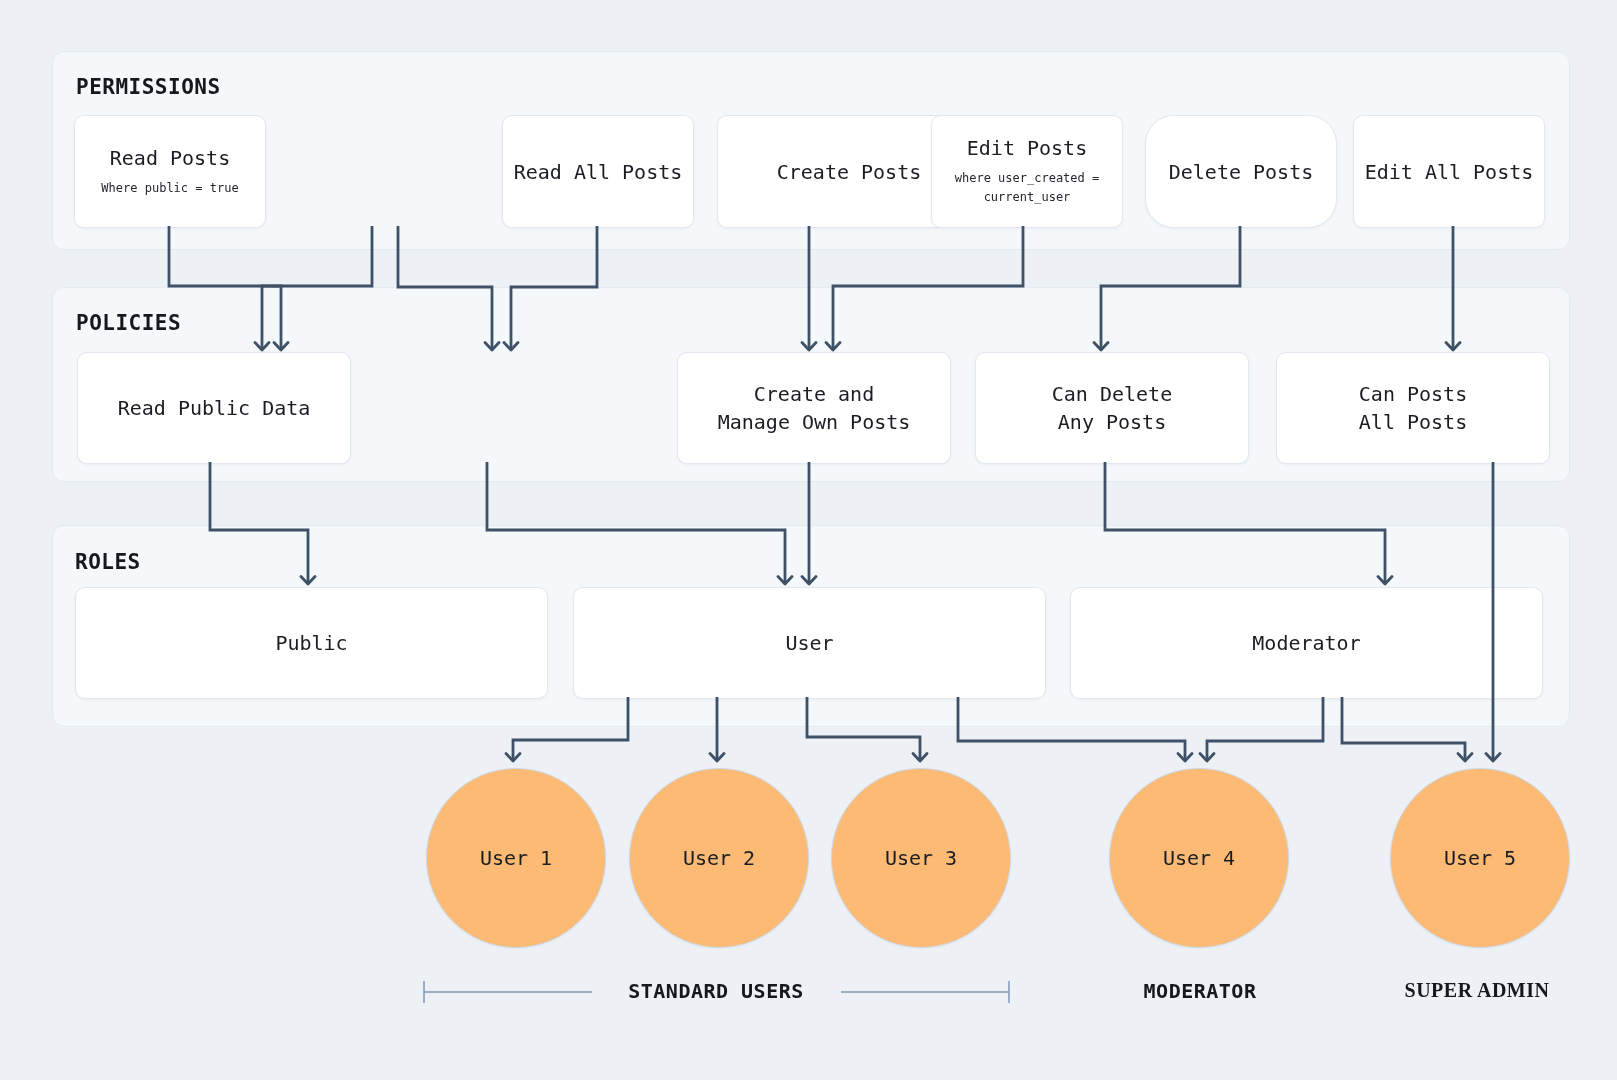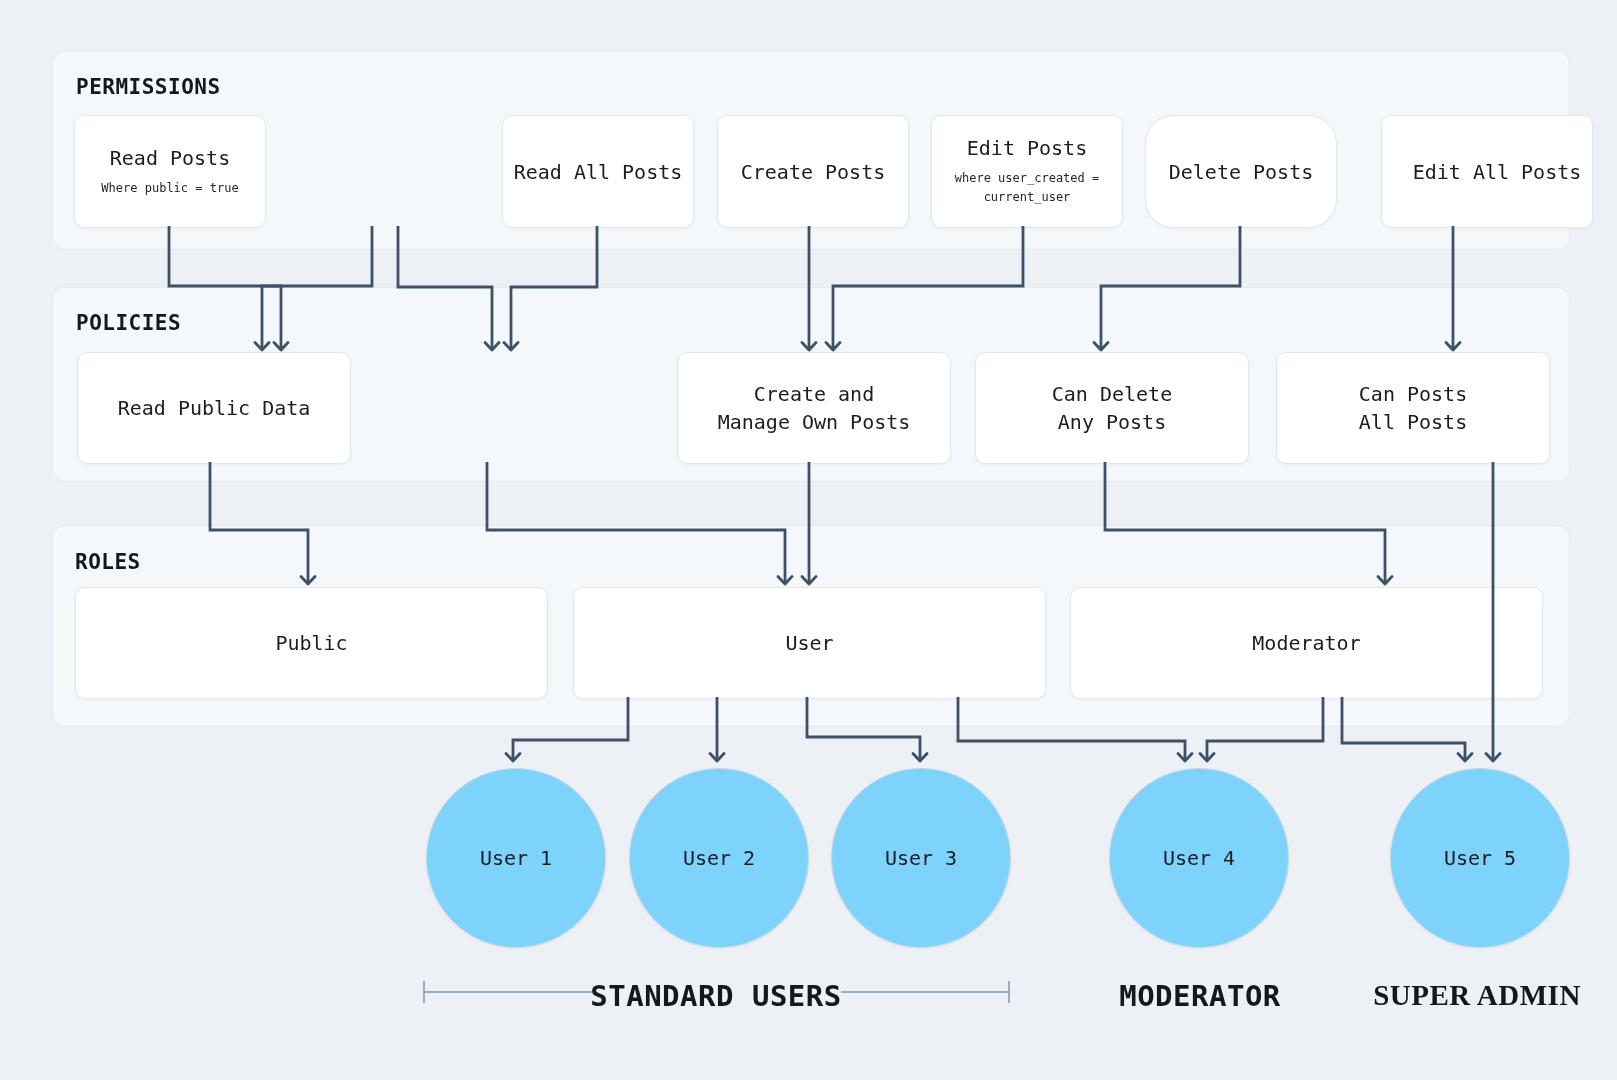--- a/index.html
+++ b/index.html
@@ -10,55 +10,55 @@
   .node{position:absolute;background:#ffffff;border:1px solid #e2e8f0;border-radius:10px;
         display:flex;flex-direction:column;align-items:center;justify-content:center;gap:9px;
         box-shadow:0 1px 3px rgba(20,40,70,.05);text-align:center;}
   .node-title{font-size:20px;color:#1a1d22;line-height:1.2;}
   .node-sub{font-size:12px;color:#23262b;line-height:1.55;max-width:172px;}
   .node-sub:empty,.l2:empty{display:none;}
   .pnode{width:190px;height:111px;top:115px;}
   .polnode{width:272px;height:110px;top:352px;gap:4px;}
   .rolenode{width:471px;height:110px;top:587px;}
   .circle{position:absolute;top:768px;width:178px;height:178px;border-radius:50%;
-          background:#7dd3fc;border:1.5px solid #cdd8e4;display:flex;align-items:center;
+          background:#fdba74;border:1.5px solid #cdd8e4;display:flex;align-items:center;
           justify-content:center;font-size:20px;color:#1a1d22;box-shadow:0 1px 3px rgba(20,40,70,.04);}
-  .group-label{position:absolute;top:979px;font-weight:bold;font-size:29px;color:#15181c;
+  .group-label{position:absolute;top:979px;font-weight:bold;font-size:20px;color:#15181c;
                transform:translateX(-50%);white-space:nowrap;letter-spacing:.5px;}
   svg.edges{position:absolute;left:0;top:0;pointer-events:none;}
 </style>
 </head>
 <body>
 
 <div class="stage">
 
   <div class="panel" style="left:52px;top:51px;width:1516px;height:197px;"></div>
   <div class="panel-title" style="left:76px;top:75px;">PERMISSIONS</div>
 
   <div class="node pnode" style="left:74px;">
     <span class="node-title">Read Posts</span>
     <span class="node-sub">Where public = true</span>
   </div>
   <div class="node pnode" style="left:502px;">
     <span class="node-title">Read All Posts</span>
 
   </div>
-  <div class="node pnode" style="left:717px;">
+  <div class="node pnode" style="left:717px;padding-left:36px;">
     <span class="node-title">Create Posts</span>
 
   </div>
   <div class="node pnode" style="left:931px;">
     <span class="node-title">Edit Posts</span>
     <span class="node-sub">where user_created = current_user</span>
   </div>
   <div class="node pnode" style="left:1145px;border-radius:29px;">
     <span class="node-title">Delete Posts</span>
 
   </div>
-  <div class="node pnode" style="left:1381px;padding-left:20px;">
+  <div class="node pnode" style="left:1353px;">
     <span class="node-title">Edit All Posts</span>
 
   </div>
 
   <div class="panel" style="left:52px;top:287px;width:1516px;height:193px;"></div>
   <div class="panel-title" style="left:76px;top:311px;">POLICIES</div>
 
   <div class="node polnode" style="left:77px;">
     <span class="node-title">Read Public Data</span>
 

